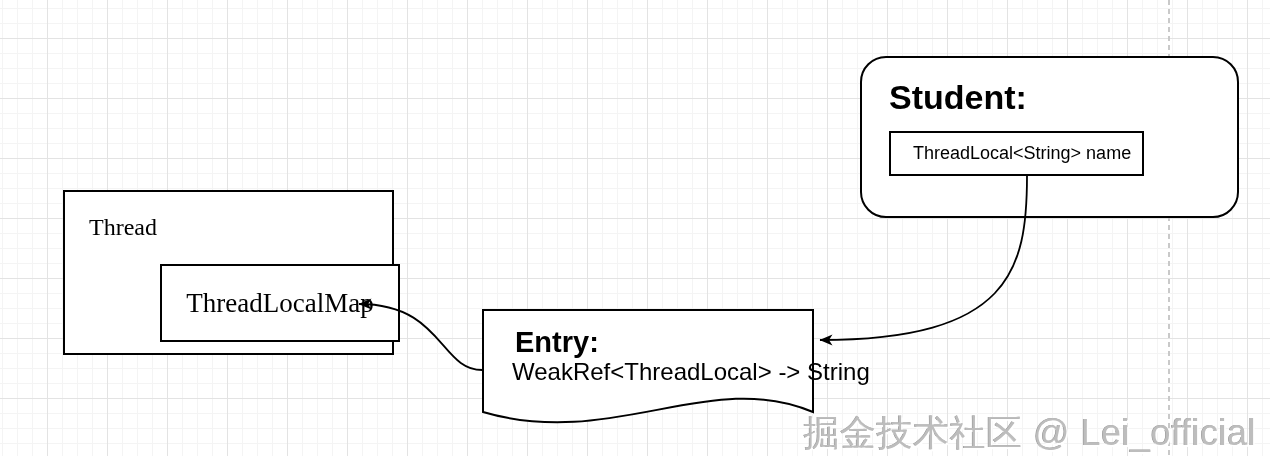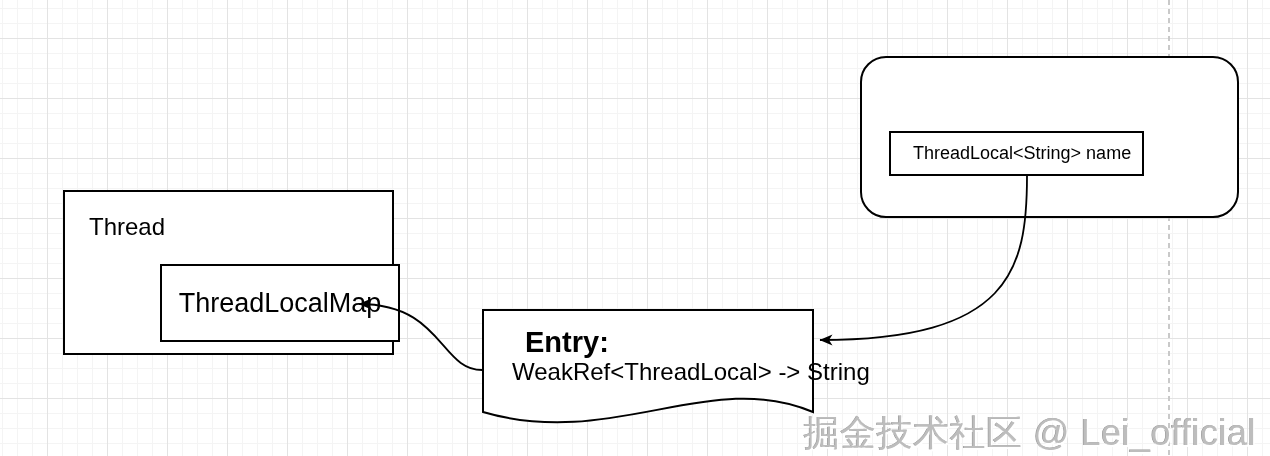--- a/index.html
+++ b/index.html
@@ -53,21 +53,21 @@
     box-sizing: border-box;
     background: #ffffff;
     display: flex; align-items: center;
     padding-left: 22px;
     font-size: 18px;
     white-space: nowrap;
   }
 
   .thread-box {
     left: 63px; top: 190px;
-    width: 331px; height: 165px;
+    width: 331px; height: 165px; font-family: Liberation Serif, serif;
   }
   .thread-title {
     position: absolute; left: 24px; top: 22px;
     font-size: 24px; line-height: 1.1;
     white-space: nowrap;
   }
   .map-box {
     position: absolute; left: 59px; top: 72px;
     width: 240px; height: 78px;
     border: 2px solid #000000;
@@ -81,21 +81,21 @@
 
   .overlay {
     position: absolute;
     left: 0; top: 0;
     width: 1270px; height: 456px;
   }
 
   .entry-title {
     position: absolute; left: 515px; top: 327px;
     font-size: 29px; font-weight: bold; line-height: 1.1;
-    color: #000000; white-space: nowrap; margin-left: 10px;
+    color: #000000; white-space: nowrap;
   }
   .entry-detail {
     position: absolute; left: 512px; top: 358px;
     font-size: 24px; line-height: 1.15;
     color: #000000; white-space: nowrap;
   }
 
   .watermark {
     position: absolute;
     right: 14px; top: 409px;
@@ -107,20 +107,21 @@
   }
 </style>
 </head>
 <body>
 
 <div class="canvas">
 
   <div class="page-divider"></div>
 
   <div class="node student-box">
+    <div class="student-title">Student:</div>
     <div class="student-field">
       <span>ThreadLocal&lt;String&gt; name</span>
     </div>
   </div>
 
   <div class="node thread-box">
     <div class="thread-title">Thread</div>
     <div class="map-box">
       <span>ThreadLocalMap</span>
     </div>

